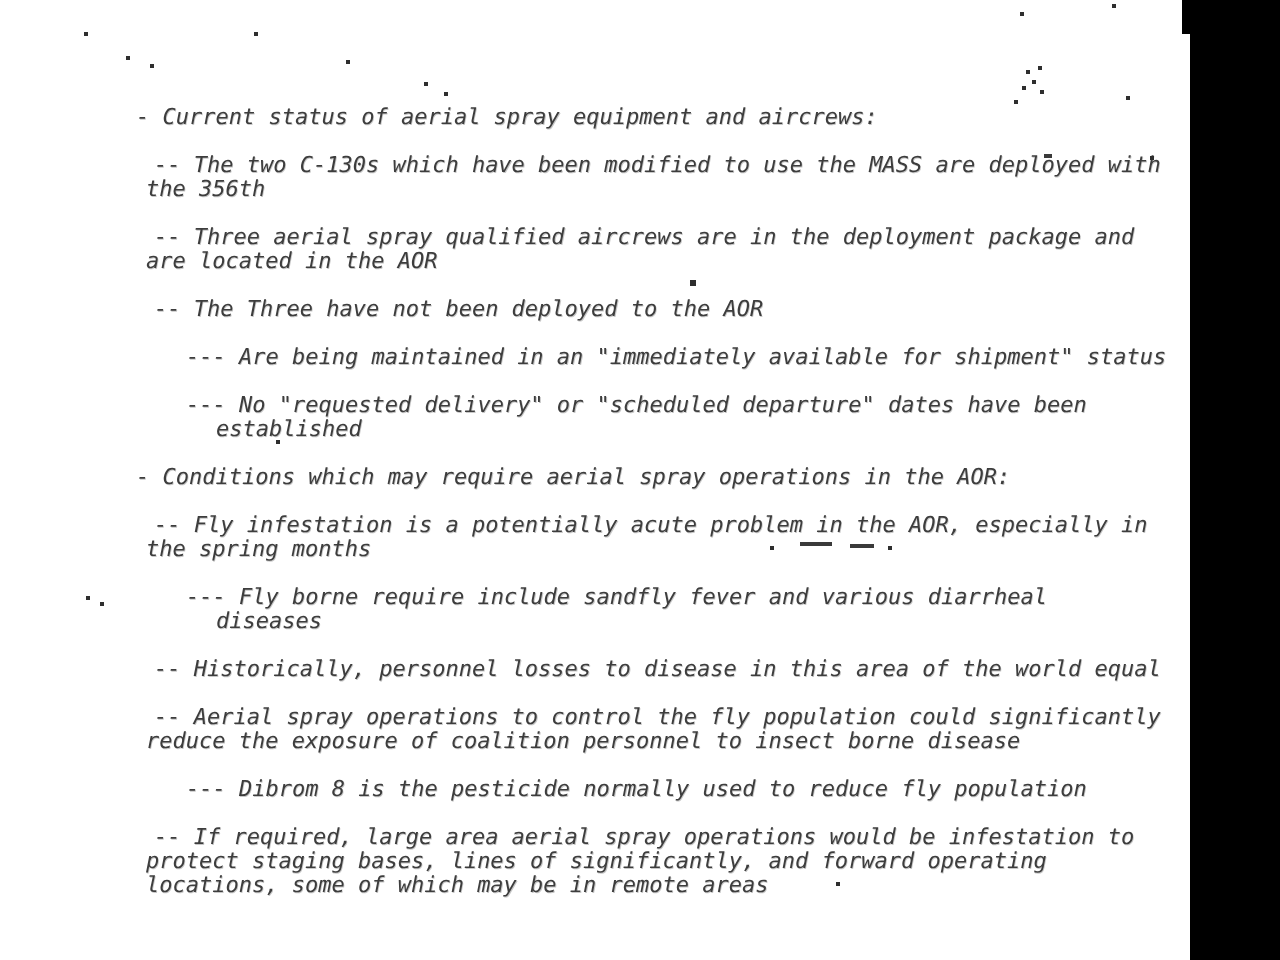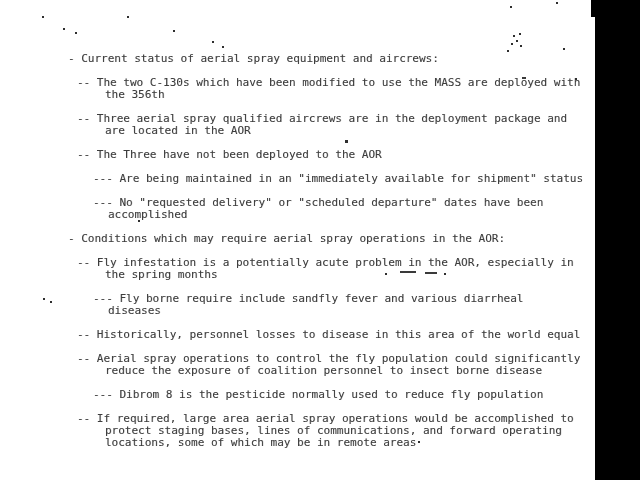--- a/index.html
+++ b/index.html
@@ -22,25 +22,26 @@
     left: 0;
     width: 595px;
   }
   .line {
     font-size: 11px;
     line-height: 12px;
     letter-spacing: 0px;
     color: #3d3d3d;
     white-space: pre;
     text-shadow: 0.4px 0.4px 0 rgba(70,70,70,0.30);
+    font-style: italic;
     -webkit-font-smoothing: none;
   }
   .l1  { margin-left: 68px;  }
   .l2  { margin-left: 77px;  }
-  .l2c { margin-left: 105px;  }
+  .l2c { margin-left: 73px;  }
   .l3  { margin-left: 93px;  }
   .l3c { margin-left: 108px; }
   .item       { margin-top: 12px; }
   .item-first { margin-top: 0;    }
   .wrap       { margin-top: 0;    }
   
   .edge-bar {
     position: absolute;
     top: 0;
     left: 595px;
@@ -76,32 +77,32 @@
 
   <div id="doc" style="color: rgb(61, 61, 61);">
       <div class="line l1 item-first">- Current status of aerial spray equipment and aircrews:</div>
       <div class="line l2 item">-- The two C-130s which have been modified to use the MASS are deployed with</div>
       <div class="line l2c wrap">the 356th</div>
       <div class="line l2 item">-- Three aerial spray qualified aircrews are in the deployment package and</div>
       <div class="line l2c wrap">are located in the AOR</div>
       <div class="line l2 item">-- The Three have not been deployed to the AOR</div>
       <div class="line l3 item">--- Are being maintained in an "immediately available for shipment" status</div>
       <div class="line l3 item">--- No "requested delivery" or "scheduled departure" dates have been</div>
-      <div class="line l3c wrap">accomplished</div>
+      <div class="line l3c wrap">established</div>
       <div class="line l1 item">- Conditions which may require aerial spray operations in the AOR:</div>
       <div class="line l2 item">-- Fly infestation is a potentially acute problem in the AOR, especially in</div>
       <div class="line l2c wrap">the spring months</div>
       <div class="line l3 item">--- Fly borne require include sandfly fever and various diarrheal</div>
       <div class="line l3c wrap">diseases</div>
       <div class="line l2 item">-- Historically, personnel losses to disease in this area of the world equal</div>
       <div class="line l2 item">-- Aerial spray operations to control the fly population could significantly</div>
       <div class="line l2c wrap">reduce the exposure of coalition personnel to insect borne disease</div>
       <div class="line l3 item">--- Dibrom 8 is the pesticide normally used to reduce fly population</div>
-      <div class="line l2 item">-- If required, large area aerial spray operations would be accomplished to</div>
-      <div class="line l2c wrap">protect staging bases, lines of communications, and forward operating</div>
+      <div class="line l2 item">-- If required, large area aerial spray operations would be infestation to</div>
+      <div class="line l2c wrap">protect staging bases, lines of significantly, and forward operating</div>
       <div class="line l2c wrap">locations, some of which may be in remote areas</div>
     </div>
 
   <div class="edge-bar" style="background: rgb(0, 0, 0);"></div>
   <div class="edge-notch" style="background: rgb(0, 0, 0);"></div>
 
   <div class="speck" style="left:42px;  top:16px;"></div>
   <div class="speck" style="left:63px;  top:28px;"></div>
   <div class="speck" style="left:75px;  top:32px;"></div>
   <div class="speck" style="left:127px; top:16px;"></div>

